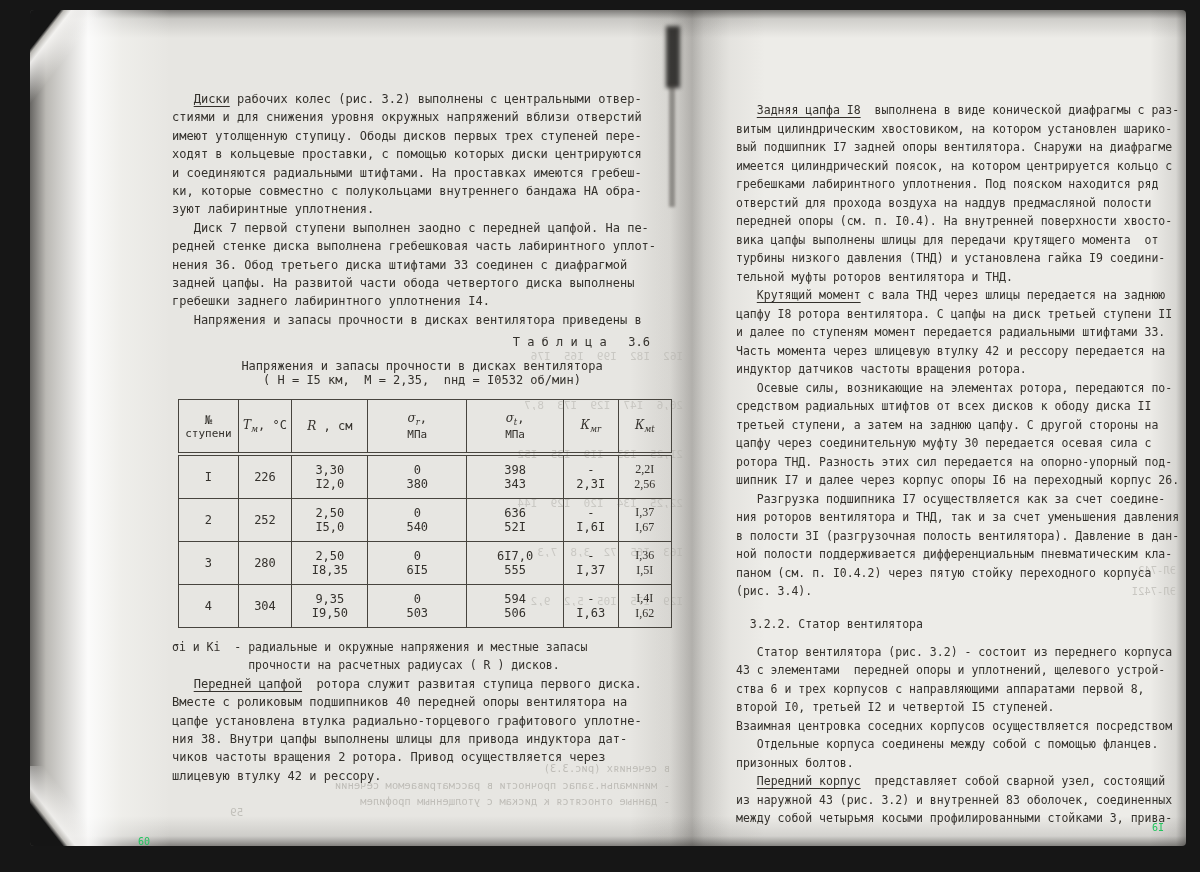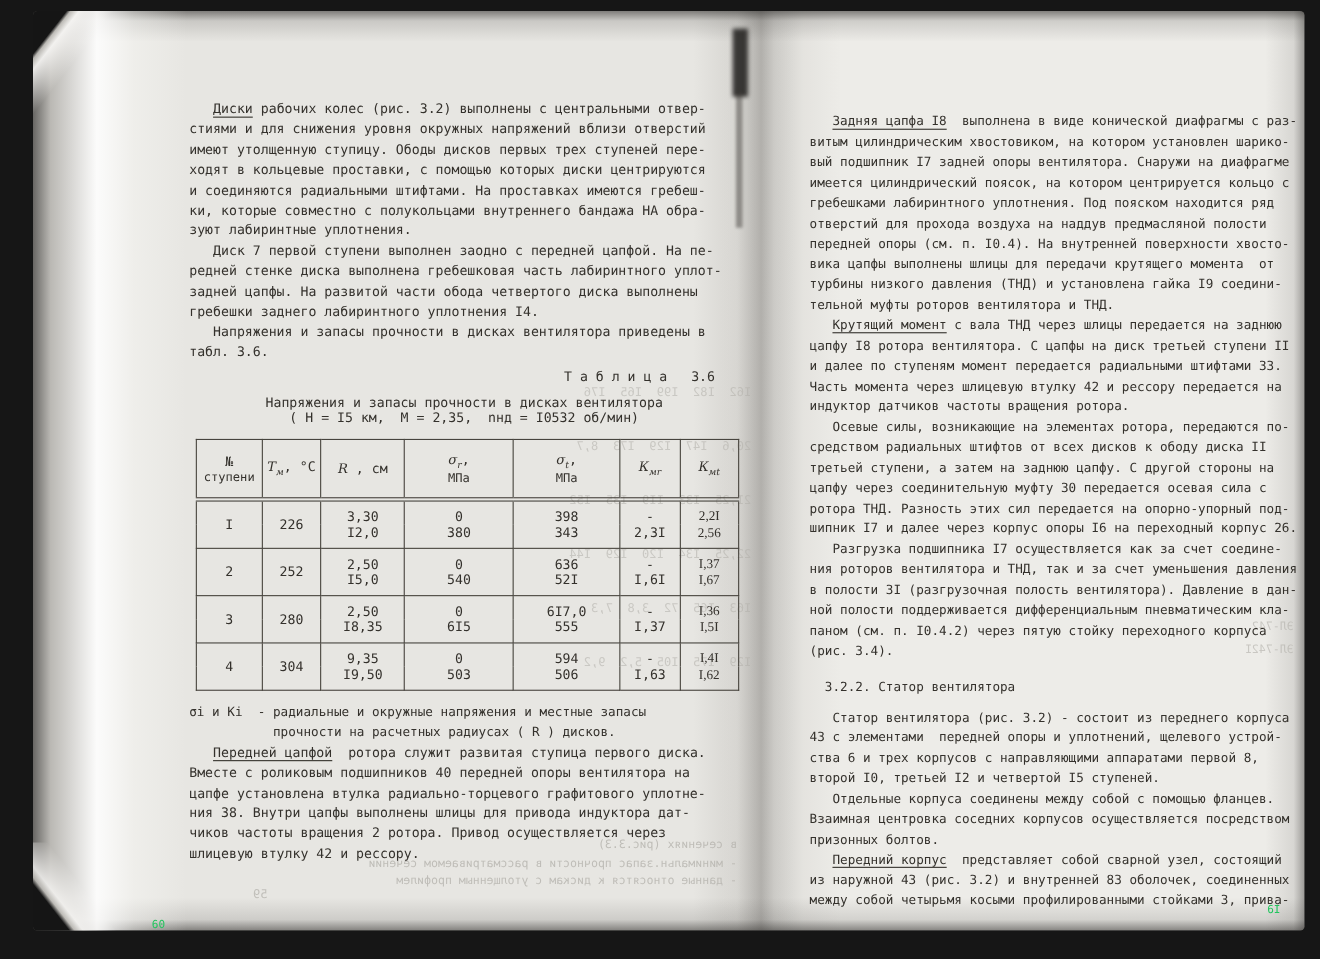--- a/index.html
+++ b/index.html
@@ -113,26 +113,26 @@
         <div class="tline">стиями и для снижения уровня окружных напряжений вблизи отверстий</div>
         <div class="tline">имеют утолщенную ступицу. Ободы дисков первых трех ступеней пере-</div>
         <div class="tline">ходят в кольцевые проставки, с помощью которых диски центрируются</div>
         <div class="tline">и соединяются радиальными штифтами. На проставках имеются гребеш-</div>
         <div class="tline">ки, которые совместно с полукольцами внутреннего бандажа НА обра-</div>
         <div class="tline">зуют лабиринтные уплотнения.</div>
       </div>
       <div class="para">
         <div class="tline">   Диск 7 первой ступени выполнен заодно с передней цапфой. На пе-</div>
         <div class="tline">редней стенке диска выполнена гребешковая часть лабиринтного уплот-</div>
+        <div class="tline">нения 36. Обод третьего диска штифтами 33 соединен с диафрагмой</div>
         <div class="tline">задней цапфы. На развитой части обода четвертого диска выполнены</div>
         <div class="tline">гребешки заднего лабиринтного уплотнения I4.</div>
       </div>
       <div class="para">
         <div class="tline">   Напряжения и запасы прочности в дисках вентилятора приведены в</div>
-        <div class="tline">табл. 3.6.</div>
       </div>
     </div>
 
   <div class="tbl-title">Т а б л и ц а   3.6</div>
   <div class="tbl-cap">Напряжения и запасы прочности в дисках вентилятора</div>
   <div class="tbl-cap2">( Н = I5 км,  М = 2,35,  nнд = I0532 об/мин)</div>
 
   <table class="stress">
     <thead>
         <tr id="tbl-head">
@@ -285,22 +285,22 @@
         <div class="tline">(рис. 3.4).</div>
       </div>
     </div>
   <div class="heading">  3.2.2. Статор вентилятора</div>
   <div>
       <div class="para">
         <div class="tline">   Статор вентилятора (рис. 3.2) - состоит из переднего корпуса</div>
         <div class="tline">43 с элементами  передней опоры и уплотнений, щелевого устрой-</div>
         <div class="tline">ства 6 и трех корпусов с направляющими аппаратами первой 8,</div>
         <div class="tline">второй I0, третьей I2 и четвертой I5 ступеней.</div>
+        <div class="tline">Взаимная центровка соседних корпусов осуществляется посредством</div>
         <div class="tline">   Отдельные корпуса соединены между собой с помощью фланцев.</div>
-        <div class="tline">Взаимная центровка соседних корпусов осуществляется посредством</div>
         <div class="tline">призонных болтов.</div>
       </div>
       <div class="para">
         <div class="tline"><span>   </span><span class="lead">Передний корпус</span><span>  представляет собой сварной узел, состоящий</span></div>
         <div class="tline">из наружной 43 (рис. 3.2) и внутренней 83 оболочек, соединенных</div>
         <div class="tline">между собой четырьмя косыми профилированными стойками 3, прива-</div>
       </div>
     </div>
 </div>
 

